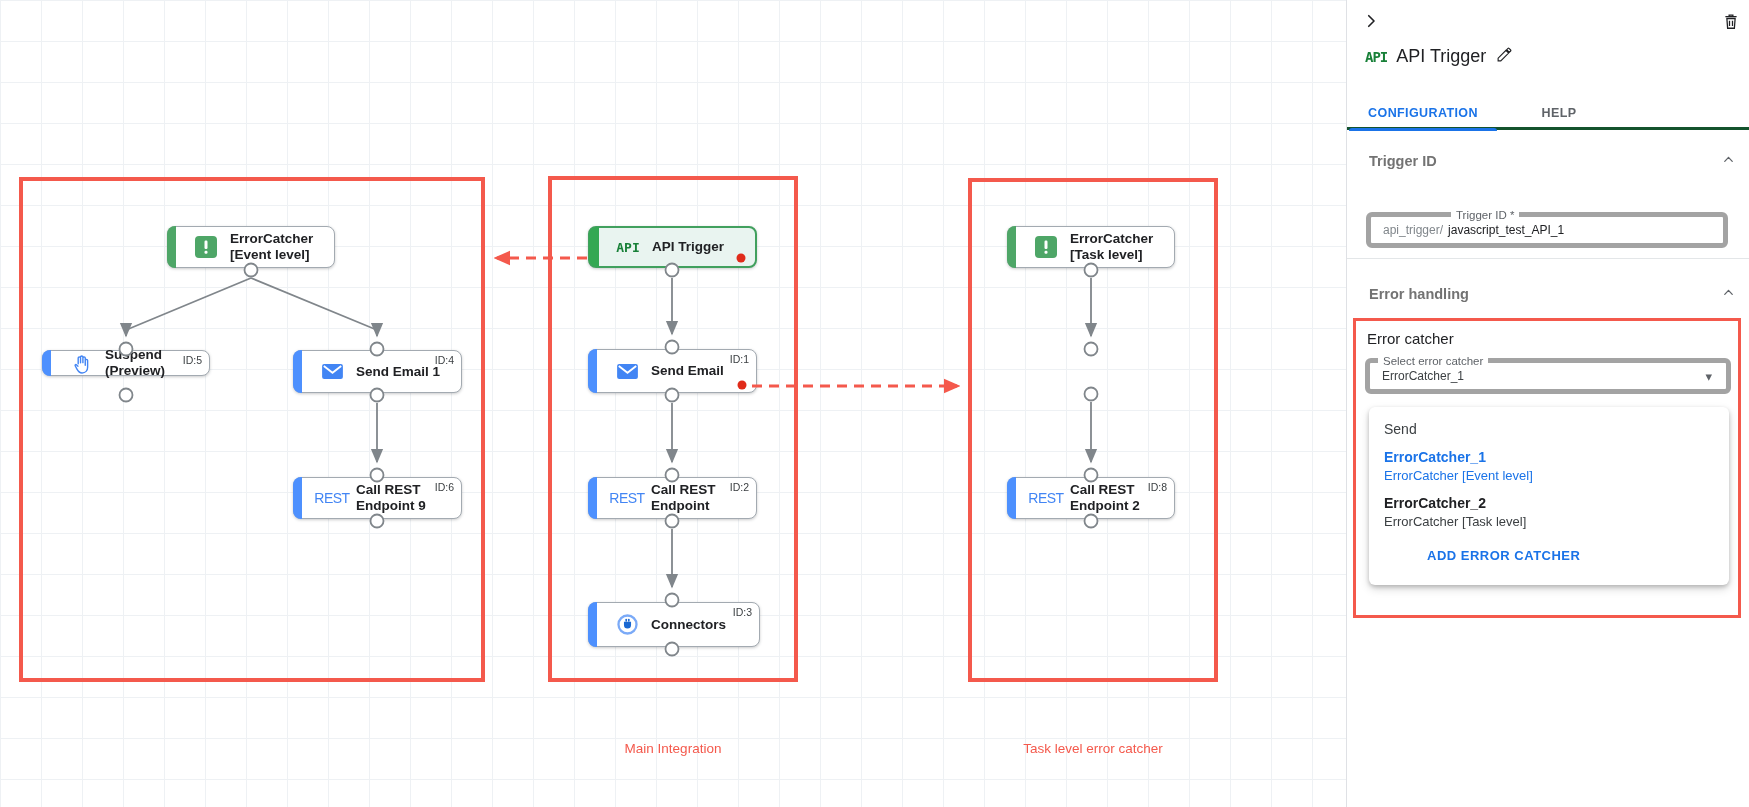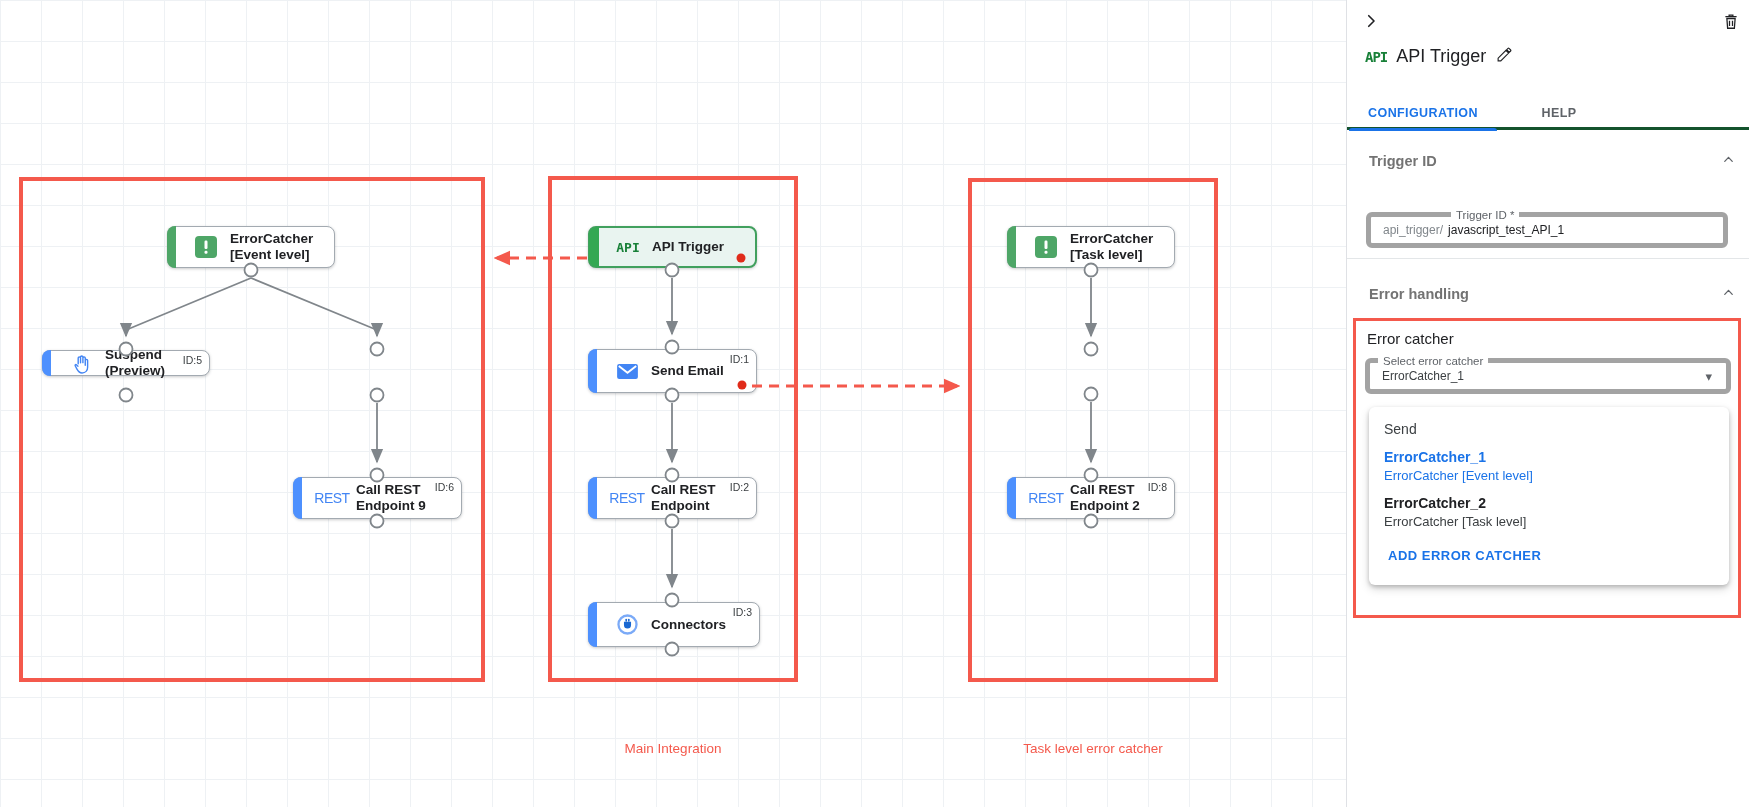--- a/index.html
+++ b/index.html
@@ -66,21 +66,21 @@
     color:#5f6368; font-size:13px; }
   #menu { position:absolute; background:#fff; border-radius:6px;
     box-shadow:0 2px 4px rgba(0,0,0,.2), 0 4px 10px rgba(0,0,0,.15); z-index:4; }
   .mitem { position:absolute; left:15px; right:10px; cursor:pointer; }
   .mname { font-size:14px; color:#3c4043; }
   .mname.blue { color:#1a73e8; font-weight:700; }
   .mname.bold { color:#202124; font-weight:700; }
   .mdesc { font-size:13px; color:#3c4043; margin-top:3px; }
   .mdesc.blue { color:#1a73e8; }
   .addbtn { position:absolute; font-size:13px; font-weight:700; letter-spacing:.5px;
-    color:#1a73e8; cursor:pointer; }
+    color:#1a73e8; cursor:pointer;margin-left:39px; }
 </style>
 </head>
 <body>
 
 <div id="stage">
 
   <div id="canvas">
 
     <div class="groupbox" style="left:19px;top:177px;width:466px;height:505px"></div>
     <div class="groupbox" style="left:548px;top:176px;width:250px;height:506px"></div>
@@ -105,20 +105,31 @@
       <span class="bar"></span>
       <span class="nicon">
         <svg width="21" height="21" viewBox="0 0 24 24">
             <path d="M8.2 12.2V5.8c0-.75.6-1.35 1.35-1.35s1.35.6 1.35 1.35v5.4m0-6.4c0-.75.6-1.35 1.35-1.35s1.35.6 1.35 1.35v6.2m0-5.2c0-.75.6-1.35 1.35-1.35s1.35.6 1.35 1.35v8.2m0-5.4c0-.75.6-1.35 1.35-1.35s1.35.6 1.35 1.35v7.6c0 3.9-2.6 6.6-6.3 6.6-2.9 0-4.3-1.4-5.9-4.4l-2-3.8c-.45-.85.55-1.75 1.35-1.1l1.85 1.55" fill="none" stroke="#4285f4" stroke-width="1.6" stroke-linecap="round" stroke-linejoin="round"></path>
           </svg>
       </span>
       <span class="nlabel">Suspend (Preview)</span>
       <span class="nid">ID:5</span>
     </div>
 
+    <div class="node" style="left:293px;top:350px;width:169px;height:43px">
+      <span class="bar"></span>
+      <span class="nicon">
+        <svg width="23" height="17" viewBox="0 0 24 18">
+            <rect x="1" y="1" width="22" height="16" rx="2.2" fill="#4285f4"></rect>
+            <path d="M2.8 3.2 12 10.4 21.2 3.2" fill="none" stroke="#fff" stroke-width="2"></path>
+          </svg>
+      </span>
+      <span class="nlabel">Send Email 1</span>
+      <span class="nid">ID:4</span>
+    </div>
 
     <div class="node" style="left:293px;top:477px;width:169px;height:42px">
       <span class="bar"></span>
       <span class="nicon">
           <span class="resttext">REST</span>
         </span>
       <span class="nlabel">Call REST Endpoint 9</span>
       <span class="nid">ID:6</span>
     </div>
 

